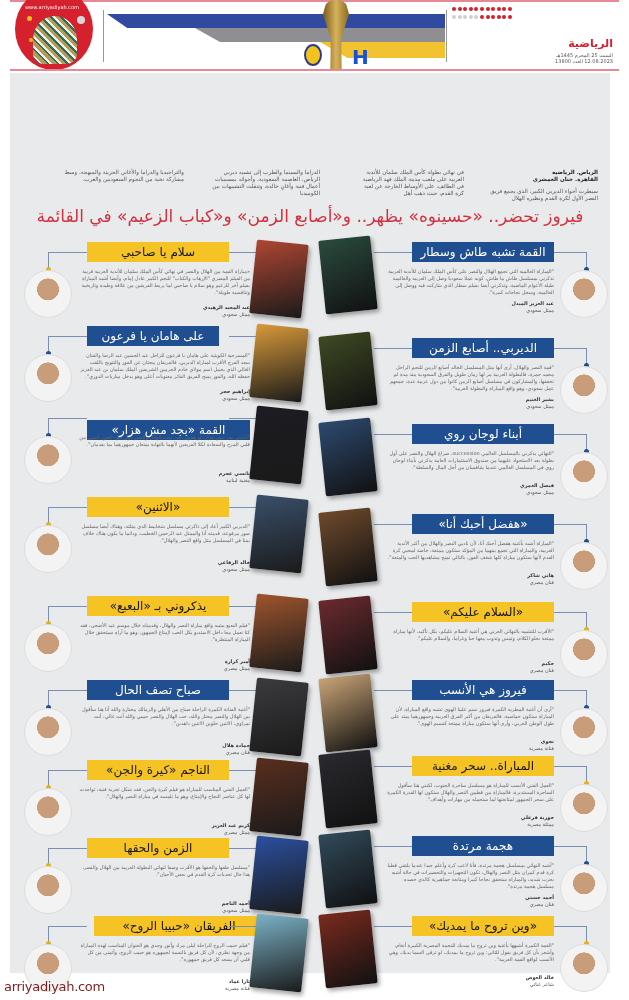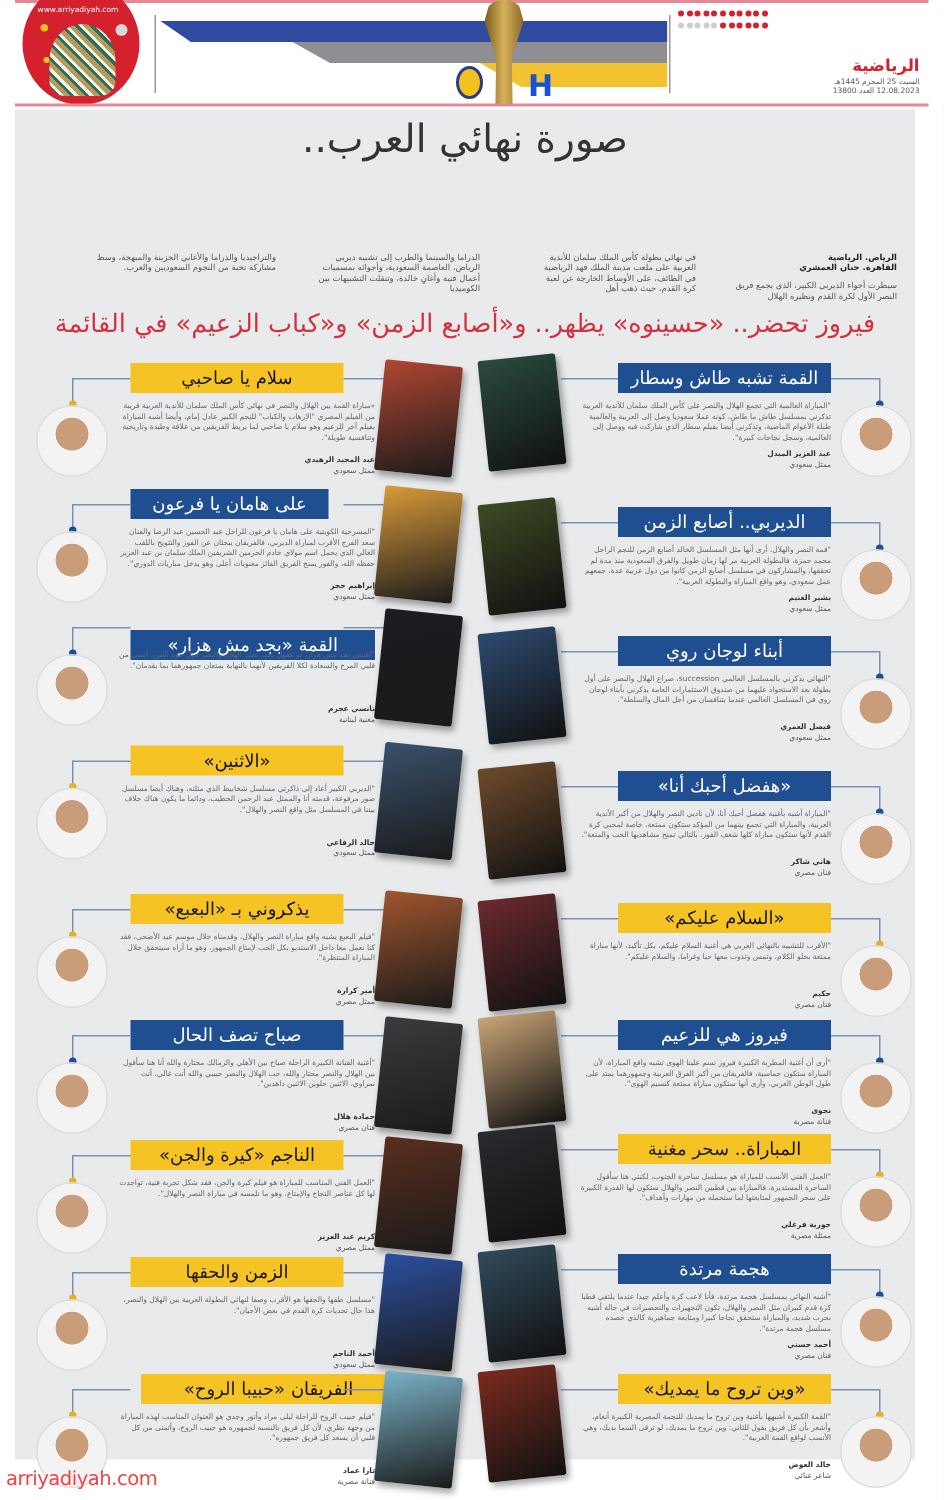--- a/index.html
+++ b/index.html
@@ -49,21 +49,21 @@
   .card .who { position: absolute; direction: rtl; text-align: right; font-size: 5px; line-height: 7px; }
   .card .who .nm { font-weight: bold; color: #333; display: block; }
   .card .who .rl { color: #555; display: block; }
   .card .avatar { position: absolute; width: 48px; height: 48px; border-radius: 50%; background: radial-gradient(circle at 50% 40%, #c99c7a 0 30%, #f3f3f3 31% 100%); border: 1px solid #ddd; }
   .card .poster { position: absolute; width: 52px; height: 74px; border-radius: 2px; box-shadow: 2px 3px 4px rgba(0,0,0,0.35); }
   .card .line { position: absolute; height: 1px; background: #7a8fb3; }
   .card .vline { position: absolute; width: 1px; background: #7a8fb3; }
   .card .pin { position: absolute; width: 5px; height: 5px; border-radius: 50%; background: #1f4f91; }
   .card .pin.y { background: #e0b21e; }
 
-  .footer-url { position: absolute; left: 4px; top: 979px; font-size: 13px; color: #ef4444; font-family: "DejaVu Sans", sans-serif; letter-spacing: -0.3px; }
+  .footer-url { position: absolute; left: 4px; top: 979px; font-size: 13px; color: #7f1d1d; font-family: "DejaVu Sans", sans-serif; letter-spacing: -0.3px; }
 </style>
 </head>
 <body>
 
 <div class="masthead">
   <div class="topline"></div>
   <div class="logo-circle">
     <span class="url">www.arriyadiyah.com</span>
     <span class="dot" style="left:12px;top:28px;width:5px;height:5px;background:#f4c21d;"></span>
     <span class="dot" style="left:62px;top:28px;width:8px;height:8px;background:#d8d8d8;"></span>
@@ -104,21 +104,20 @@
   </div>
   <div class="brand-name">الرياضية</div>
   <div class="brand-date">
     <div>السبت 25 المحرم 1445هـ</div>
     <div>12.08.2023 العدد 13800</div>
   </div>
   <div class="botline"></div>
 </div>
 
 <div class="panel">
-  <div class="kicker">صورة نهائي العرب..</div>
 
   <div class="intro" style="right:12px; width:112px;">
     <div class="byline">الرياض. الرياضية</div>
     <div class="byline">القاهرة. حنان العمشري</div>
     <div style="margin-top:5px;">سيطرت أجواء الديربي الكبير، الذي يجمع فريق النصر الأول لكرة القدم ونظيره الهلال</div>
   </div>
   <div class="intro" style="right:146px; width:108px;">في نهائي بطولة كأس الملك سلمان للأندية العربية على ملعب مدينة الملك فهد الرياضية في الطائف، على الأوساط الخارجة عن لعبة كرة القدم، حيث ذهب أهل</div>
   <div class="intro" style="right:290px; width:112px;">الدراما والسينما والطرب إلى تشبيه ديربي الرياض، العاصمة السعودية، وأجوائه بمسميات أعمال فنية وأغانٍ خالدة، وتنقلت التشبيهات بين الكوميديا</div>
   <div class="intro" style="right:426px; width:120px;">والتراجيديا والدراما والأغاني الحزينة والمبهجة، وسط مشاركة نخبة من النجوم السعوديين والعرب.</div>
 
@@ -202,21 +201,21 @@
       <div class="quote" style="left:72px;width:168px;top:30px;">"الأقرب للتشبيه بالنهائي العربي هي أغنية السلام عليكم، بكل تأكيد، لأنها مباراة ممتعة بحلو الكلام، وتمس وتذوب معها حبا وغراما، والسلام عليكم".</div>
       <div class="who" style="left:72px;width:168px;top:62px;">
           <span class="nm">حكيم</span>
           <span class="rl">فنان مصري</span>
       </div>
       <div class="avatar" style="left:246px;top:32px;"></div>
     </div>
     <div class="card" style="top: 676px; left: 314px;">
       <div class="hdr blue" style="left:98px;width:142px;top:4px;">
           <b>فيروز</b>
-          <span>هي للزعيم</span></div>
+          <span>هي الأنسب</span></div>
       <div class="line" style="left:60px;width:38px;top:14px;"></div>
       <div class="line" style="left:240px;width:32px;top:14px;"></div>
       <div class="vline" style="left:272px;top:14px;height:16px;"></div>
       <div class="pin" style="left:270px;top:29px;"></div>
       <div class="poster" style="left:8px;top:0;background:linear-gradient(160deg,#c9a476,#111);transform:rotate(-6deg);"></div>
       <div class="quote" style="left:72px;width:168px;top:30px;">"أرى أن أغنية المطربة الكبيرة فيروز نسم علينا الهوى تشبه واقع المباراة، لأن المباراة ستكون حماسية، فالفريقان من أكبر الفرق العربية وجمهورهما يمتد على طول الوطن العربي، وأرى أنها ستكون مباراة ممتعة كنسيم الهوى".</div>
       <div class="who" style="left:72px;width:168px;top:62px;">
           <span class="nm">نجوى</span>
           <span class="rl">فنانة مصرية</span>
       </div>

